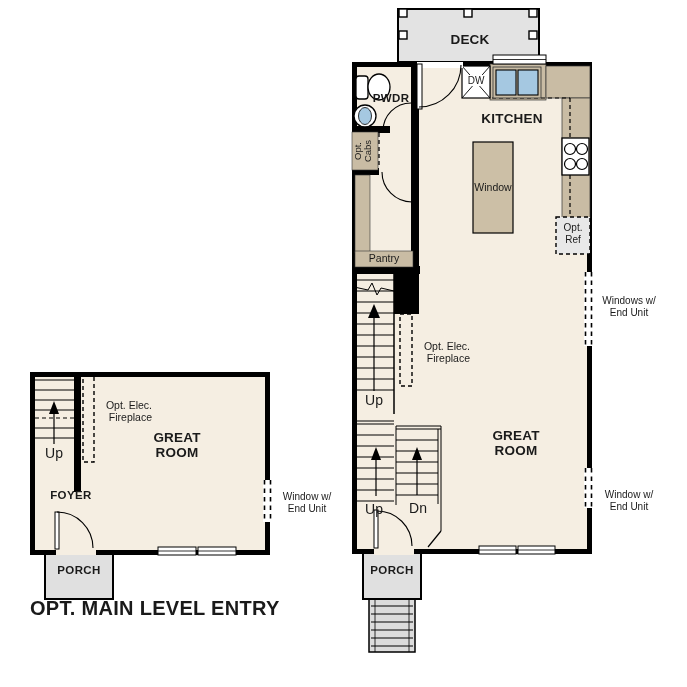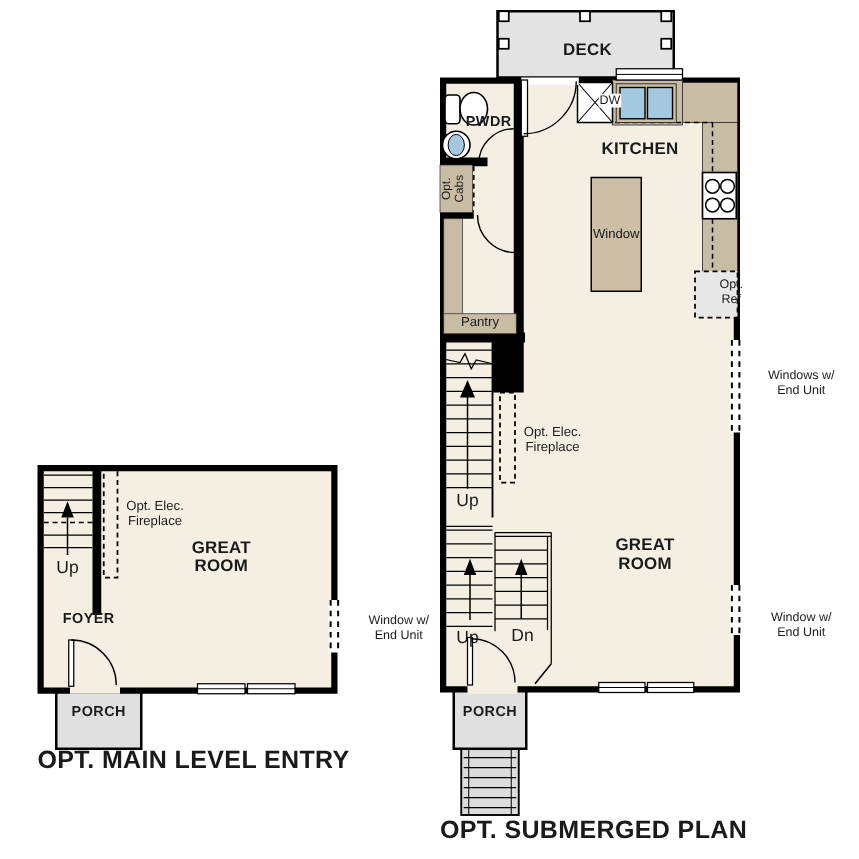--- a/index.html
+++ b/index.html
@@ -6,23 +6,23 @@
   #canvas{
     position:relative;width:687px;height:687px;background:#fff;overflow:hidden;
     font-family:"Liberation Sans", sans-serif;color:#111;
   }
   #plan-svg{position:absolute;left:0;top:0;}
   .lbl{position:absolute;text-align:center;line-height:1.12;color:#1a1a1a;}
   .room-label{font-weight:bold;font-size:13.5px;letter-spacing:.2px;}
   .room-label.small{font-size:11.5px;letter-spacing:.4px;}
   .plan-title{font-weight:bold;font-size:20px;letter-spacing:.3px;white-space:nowrap;text-align:center;}
   .note-label{font-size:10.5px;line-height:1.15;}
-  .tiny-label{font-size:10px;line-height:1.15;padding-left:12px;}
+  .tiny-label{font-size:10px;line-height:1.15;}
   .dir-label{font-size:14px;}
-  .left-align{text-align:center;}
+  .left-align{text-align:right;}
   .rot-label{
     display:flex;align-items:center;justify-content:center;
     transform:rotate(-90deg);font-size:9.5px;line-height:1.08;
   }
   .dw-text{background:#fff;padding:0 1px;font-size:10px;}
 </style>
 </head>
 <body>
 
 <div id="canvas">
@@ -228,21 +228,20 @@
 <div class="lbl note-label" style="left:357px;top:252px;width:54px;">Pantry</div>
 <div class="lbl tiny-label" style="left:560px;top:222px;width:26px;">Opt. Ref</div>
 <div class="lbl tiny-label" style="left:596px;top:295px;width:66px;">Windows w/ End Unit</div>
 <div class="lbl note-label left-align" style="left:414px;top:340px;width:56px;">Opt. Elec. Fireplace</div>
 <div class="lbl dir-label" style="left:361px;top:393px;width:26px;">Up</div>
 <div class="lbl room-label" style="left:479px;top:428px;width:74px;">GREAT ROOM</div>
 <div class="lbl dir-label" style="left:361px;top:502px;width:26px;">Up</div>
 <div class="lbl dir-label" style="left:405px;top:501px;width:26px;">Dn</div>
 <div class="lbl room-label small" style="left:363px;top:564px;width:58px;">PORCH</div>
 <div class="lbl tiny-label" style="left:598px;top:489px;width:62px;">Window w/ End Unit</div>
-<div class="lbl plan-title" style="left:352px;top:653px;width:240px;">OPT. SUBMERGED PLAN</div>
 
 <div class="lbl note-label left-align" style="left:96px;top:399px;width:56px;">Opt. Elec. Fireplace</div>
 <div class="lbl room-label" style="left:140px;top:430px;width:74px;">GREAT ROOM</div>
 <div class="lbl dir-label" style="left:41px;top:446px;width:26px;">Up</div>
 <div class="lbl room-label small" style="left:46px;top:489px;width:50px;">FOYER</div>
 <div class="lbl room-label small" style="left:50px;top:564px;width:58px;">PORCH</div>
 <div class="lbl tiny-label" style="left:277px;top:491px;width:60px;">Window w/ End Unit</div>
 <div class="lbl plan-title" style="left:30px;top:597px;width:240px;">OPT. MAIN LEVEL ENTRY</div>
 
 </div>

